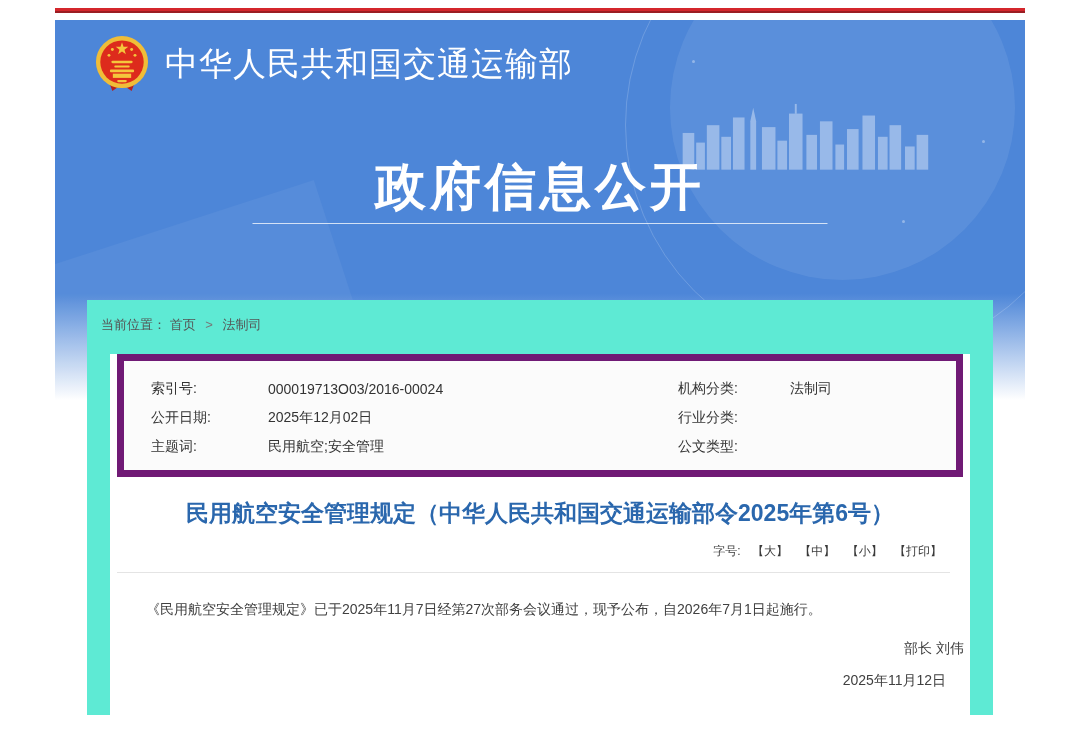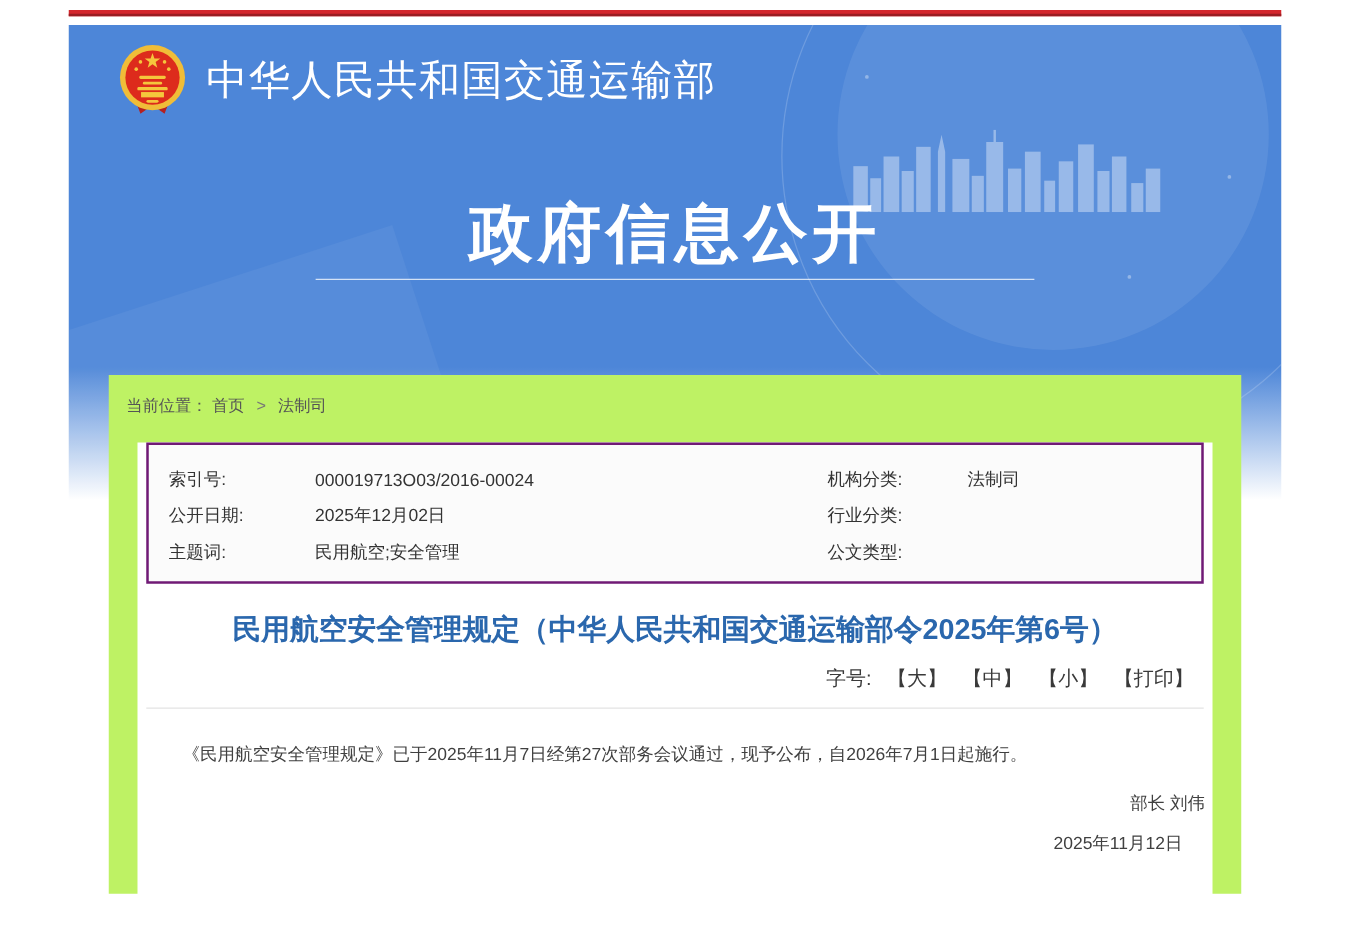--- a/index.html
+++ b/index.html
@@ -29,38 +29,38 @@
   .org-row  { position:absolute; top:15px; left:40px; display:flex; align-items:center; gap:16px; }
   .org-name { color:#ffffff; font-size:33px; letter-spacing:1px; }
 
   .banner-title { position:absolute; top:133px; left:0; width:100%; text-align:center;
                   color:#ffffff; font-size:51px; font-weight:bold; letter-spacing:4px; }
   .banner-underline { position:absolute; top:203px; left:50%; transform:translateX(-50%);
                       width:575px; height:1px; background:rgba(255,255,255,0.75); }
 
   
   .panel { position:absolute; top:300px; left:32px; width:906px; height:415px;
-           background:#bef264; }
+           background:#5eead4; }
   .breadcrumb { padding:16px 14px 12px 14px; font-size:13px; color:#555555; }
   .breadcrumb a { color:#555555; text-decoration:none; cursor:pointer; }
   .crumb-sep { margin:0 6px; color:#777777; }
 
   
   .card { width:860px; margin:0 auto; height:368px; background:#ffffff; }
 
-  .meta-box { margin:8px 7px 4px 7px; border:2px solid #701a75; background:#fbfbfb;
-              padding:13px 0 9px 0; }
+  .meta-box { margin:8px 7px 4px 7px; border:7px solid #701a75; background:#fbfbfb;
+              padding:13px 0 9px 11px; }
   .meta-row { display:grid; grid-template-columns:117px 410px 112px 1fr;
               padding-left:16px; height:29px; align-items:center;
               font-size:14px; color:#333333; }
 
   .article-title { margin:21px 8px 0 8px; text-align:center; color:#2a67ad;
                    font-size:23px; font-weight:bold; }
-  .font-row { margin:14px 7px 0 7px; padding:0 8px 12px 0; text-align:right;
-              font-size:16px; color:#3a3a3a; border-bottom:1px solid #e4e4e4; }
+  .font-row { margin:14px 20px 0 7px; padding:0 8px 12px 0; text-align:right;
+              font-size:12px; color:#3a3a3a; border-bottom:1px solid #e4e4e4; }
   .font-row .ctrl { margin-left:8px; cursor:pointer; }
   .body-p { margin:25px 8px 0 8px; text-indent:2em; font-size:14px; color:#404040;
             line-height:1.6; }
   .signer { margin:20px 6px 0 0; text-align:right; font-size:14px; color:#404040; }
   .sign-date { margin:14px 24px 0 0; text-align:right; font-size:14px; color:#404040; }
 </style>
 </head>
 <body>
 
 <div class="viewport">

